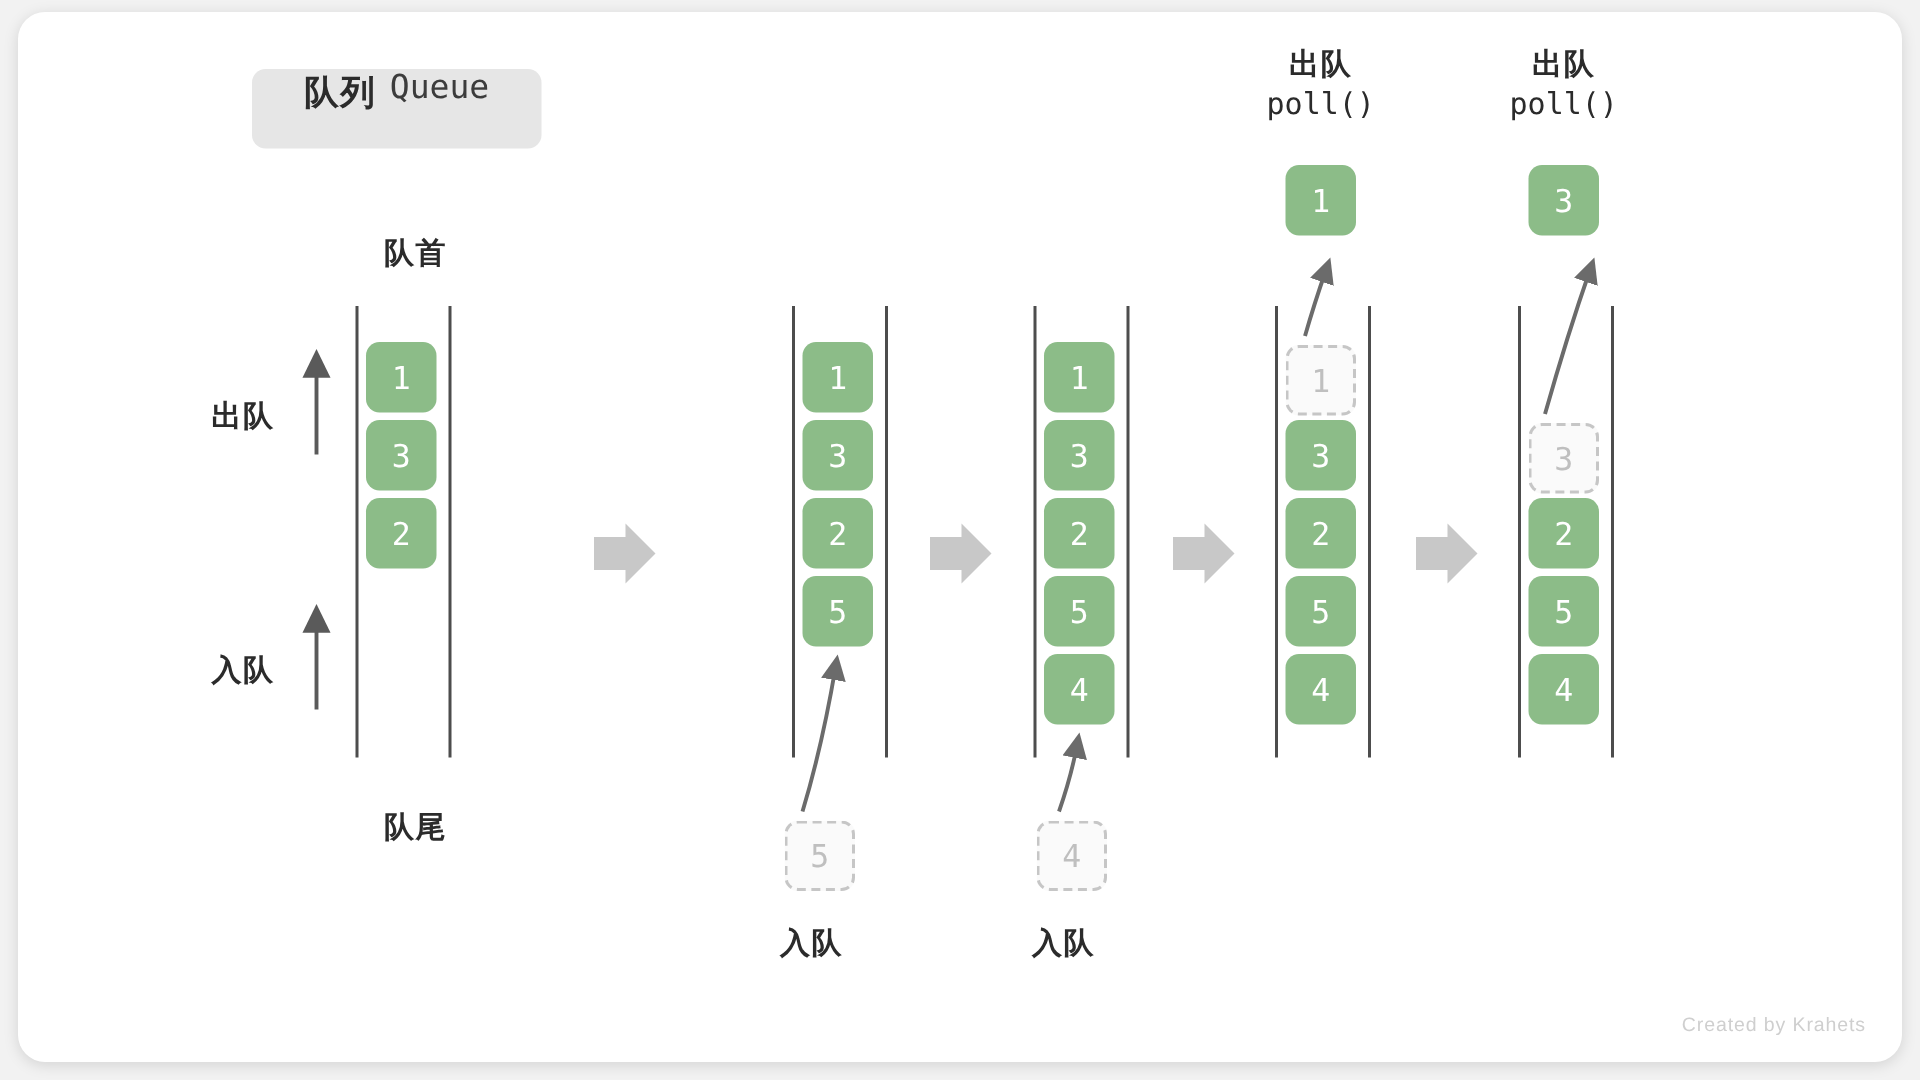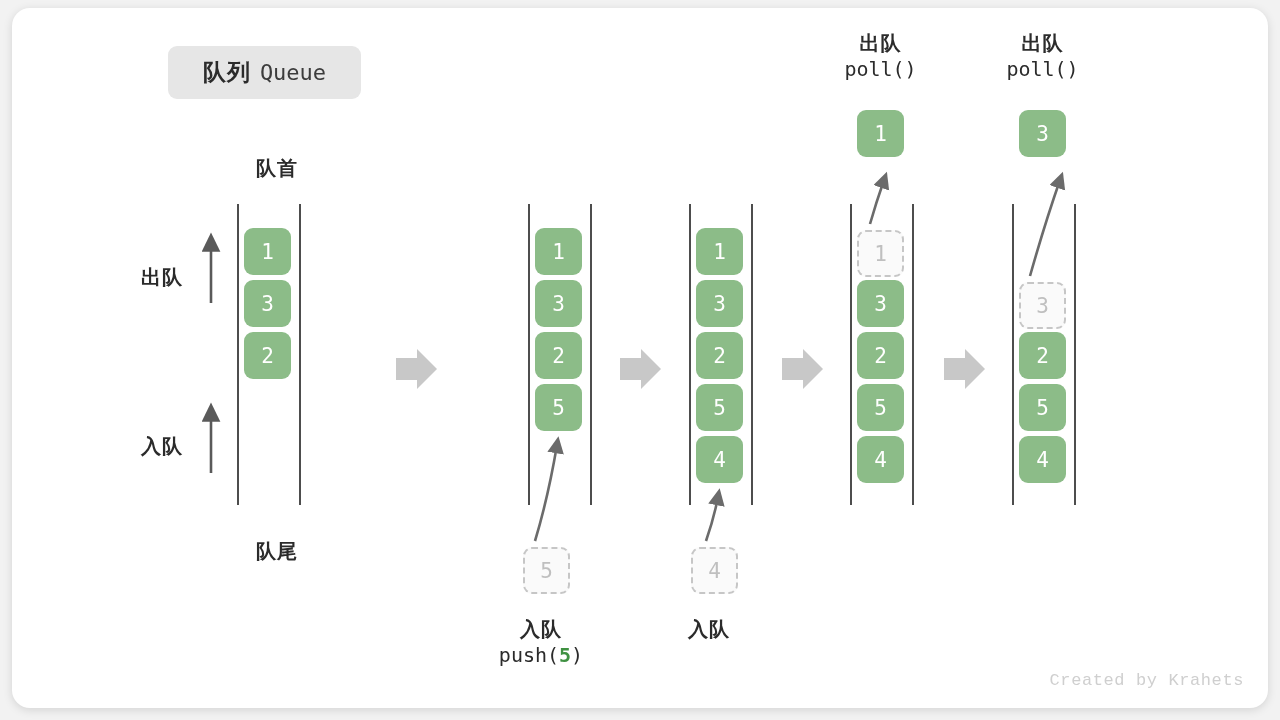--- a/index.html
+++ b/index.html
@@ -18,21 +18,21 @@
   }
   .stage{position:absolute;left:0;top:0;width:1256px;height:700px;}
 
   
   .title-chip{
     position:absolute;
     left:156px;top:38px;
     width:193px;height:53px;
     background:#e6e6e6;
     border-radius:9px;
-    display:flex;align-items:center;justify-content:center;
+    display:flex;justify-content:center;
   }
   .title-cn{font-size:23px;font-weight:bold;color:#2b2b2b;letter-spacing:1px;}
   .title-en{font-size:22px;color:#3c3c3c;font-family:"DejaVu Sans Mono","Liberation Mono",monospace;margin-left:9px;}
 
   
   .lbl-cn{
     position:absolute;
     font-size:20px;font-weight:bold;color:#2b2b2b;
     white-space:nowrap;letter-spacing:1px;
   }
@@ -82,22 +82,22 @@
     display:block;
     font-size:20px;color:#2b2b2b;
     font-family:"DejaVu Sans Mono","Liberation Mono",monospace;
   }
   .op .code .num{color:#3f9142;font-weight:bold;}
 
   
   .watermark{
     position:absolute;
     right:24px;bottom:18px;
-    font-size:17px;color:#cfcfcf;
-    font-family:Liberation Mono, monospace;
+    font-size:13px;color:#cfcfcf;
+    font-family:Liberation Sans, sans-serif;
     letter-spacing:0.6px;
     margin-left:36px;
   }
 
   svg.overlay{position:absolute;left:0;top:0;width:1256px;height:700px;pointer-events:none;}
 </style>
 </head>
 <body>
 
 <div class="card">
@@ -122,21 +122,20 @@
 
     <div class="rail" style="left:516px;top:196px;height:301px;"></div>
     <div class="rail" style="left:578px;top:196px;height:301px;"></div>
     <div class="cell" style="left:523px;top:220px;">1</div>
     <div class="cell" style="left:523px;top:272px;">3</div>
     <div class="cell" style="left:523px;top:324px;">2</div>
     <div class="cell" style="left:523px;top:376px;">5</div>
     <div class="cell ghost" style="left:511px;top:539px;">5</div>
     <div class="op" style="left:424px;top:608px;width:210px;">
       <span class="cn">入队</span>
-      <span class="code"><span>push(</span><span class="num">5</span><span>)</span></span>
     </div>
 
     <div class="rail" style="left:677px;top:196px;height:301px;"></div>
     <div class="rail" style="left:739px;top:196px;height:301px;"></div>
     <div class="cell" style="left:684px;top:220px;">1</div>
     <div class="cell" style="left:684px;top:272px;">3</div>
     <div class="cell" style="left:684px;top:324px;">2</div>
     <div class="cell" style="left:684px;top:376px;">5</div>
     <div class="cell" style="left:684px;top:428px;">4</div>
     <div class="cell ghost" style="left:679px;top:539px;">4</div>

